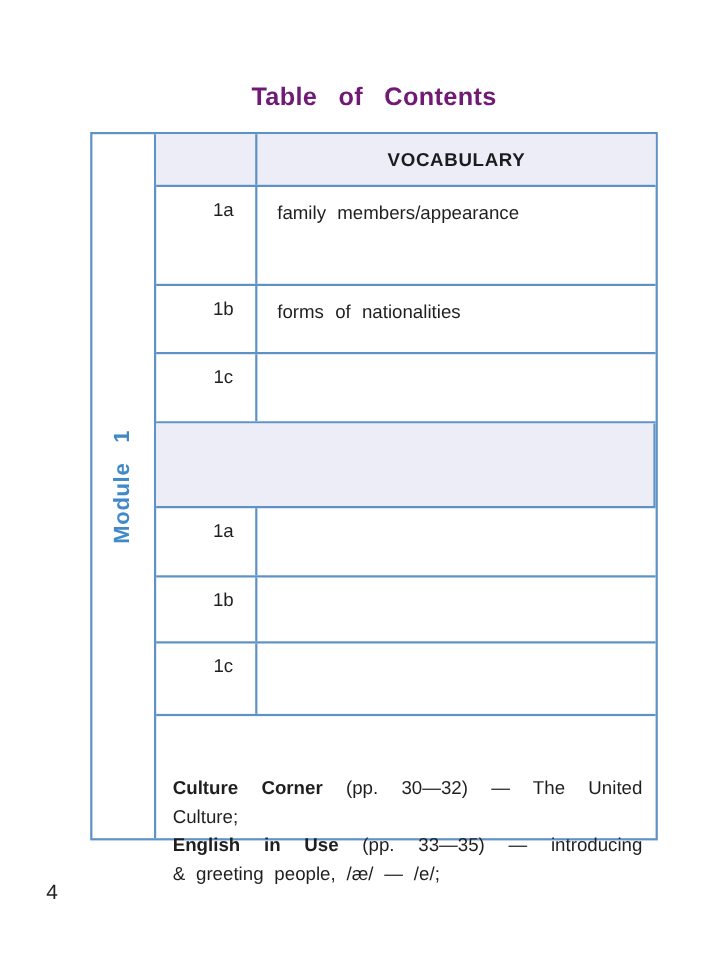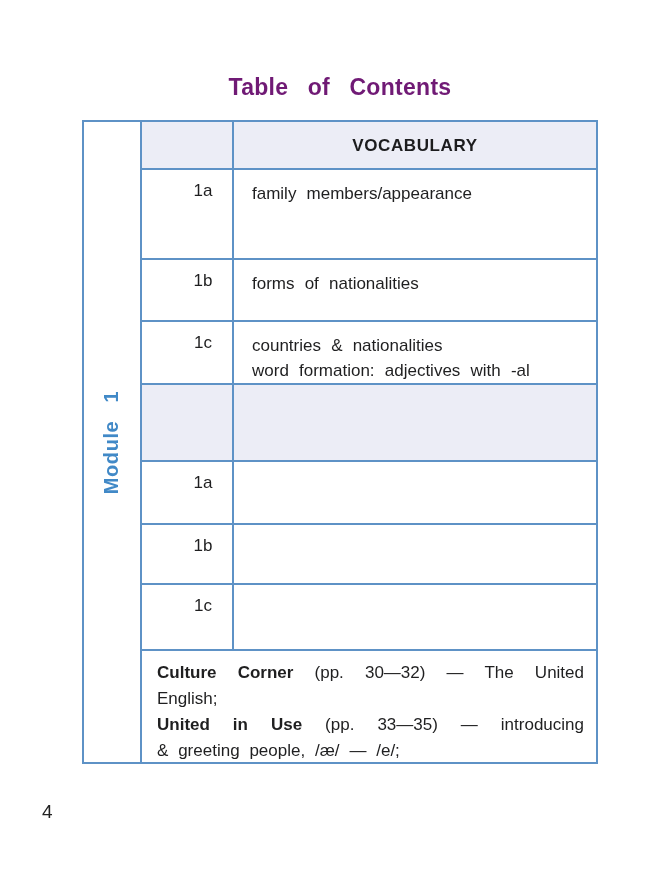--- a/index.html
+++ b/index.html
@@ -83,35 +83,36 @@
   }
   .content-cell {
     flex: 1;
     min-width: 0;
     box-sizing: border-box;
     padding: 11px 6px 0 18px;
     font-size: 17px;
     line-height: 25px;
     word-spacing: 0.32em;
   }
-  .header-row { background: var(--hbg); }
+  .header-row { background: var(--hbg); justify-content: flex-end; }
   .header-row .content-cell {
     display: flex;
     align-items: center;
     justify-content: center;
     padding: 0;
     font-weight: bold;
     font-size: 17px;
     letter-spacing: 0.6px;
     word-spacing: 0.5em;
     color: #1c1c1e;
   }
   .footer-row {
     flex: 1;
     border-bottom: none;
+    margin-top: 44px;
   }
   .footer-cell {
     flex: 1;
     min-width: 0;
     box-sizing: border-box;
     padding: 9px 12px 0 15px;
     font-size: 17px;
     line-height: 26px;
   }
   .fline { word-spacing: 0.3em; }
@@ -155,24 +156,20 @@
 
     <div class="row" style="height:62px">
       <div class="label-cell">1b</div>
       <div class="content-cell">
         <div>forms of nationalities</div>
       </div>
     </div>
 
     <div class="row" style="height:63px">
       <div class="label-cell">1c</div>
-      <div class="content-cell">
-        <div>countries &amp; nationalities</div>
-        <div>word formation: adjectives with -al</div>
-      </div>
     </div>
 
     <div class="row header-row" style="height:77px">
       <div class="label-cell" style="padding-top:0"></div>
     </div>
 
     <div class="row" style="height:63px">
       <div class="label-cell">1a</div>
       <div class="content-cell"></div>
     </div>
@@ -183,22 +180,22 @@
     </div>
 
     <div class="row" style="height:66px">
       <div class="label-cell">1c</div>
       <div class="content-cell"></div>
     </div>
 
     <div class="row footer-row">
       <div class="footer-cell">
           <div class="fline just"><span class="b">Culture Corner</span><span> (pp. 30—32) — The United</span></div>
-          <div class="fline"><span>English;</span></div>
-          <div class="fline just"><span class="b">United in Use</span><span> (pp. 33—35) — introducing</span></div>
+          <div class="fline"><span>Culture;</span></div>
+          <div class="fline just"><span class="b">English in Use</span><span> (pp. 33—35) — introducing</span></div>
           <div class="fline"><span>&amp; greeting people, /æ/ — /e/;</span></div>
         </div>
     </div>
 
   </div>
 </div>
 
 <div class="page-number">4</div>
 
 </body></html>

